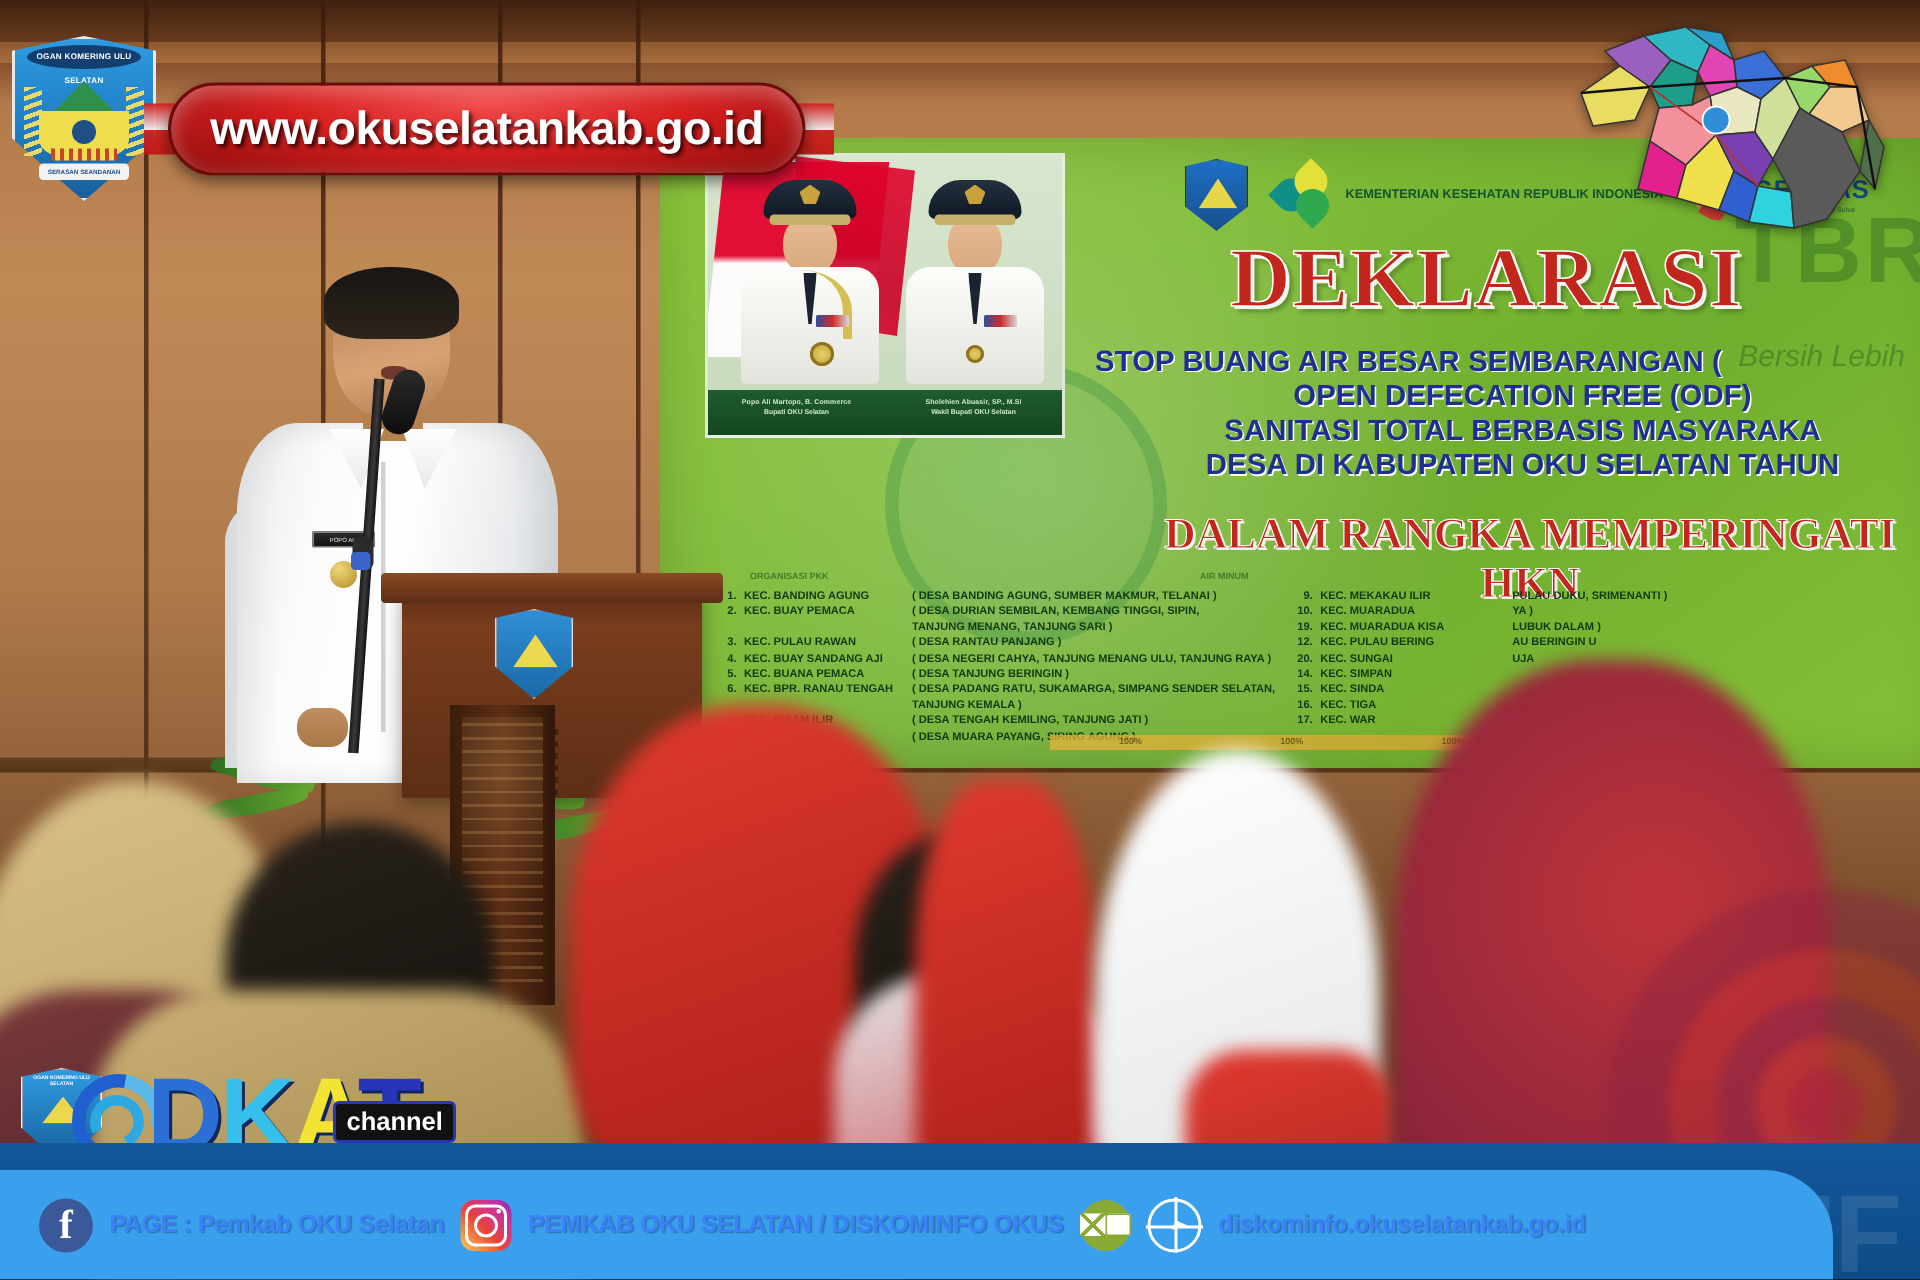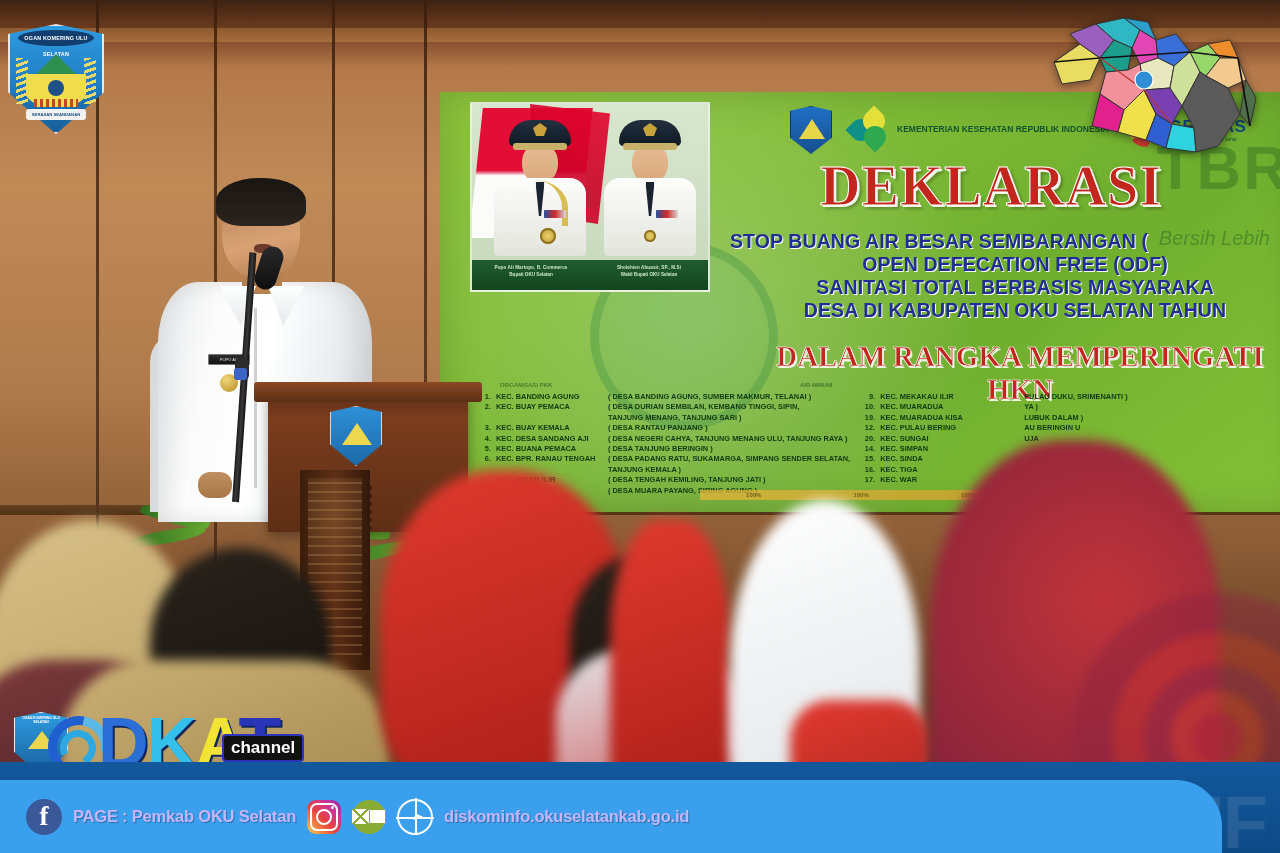--- a/index.html
+++ b/index.html
@@ -124,21 +124,21 @@
 
   
   .listhead { position:absolute; left:60px; top:290px; width:760px; display:flex;
     font-size:6px; color:rgba(20,70,20,.55); font-weight:bold; }
   .kec-list { position:absolute; left:40px; top:300px; width:790px; display:flex; gap:14px; }
   .kec-col { font-size:7.4px; font-weight:bold; color:#123a12; line-height:10.4px; }
   .kec-col .row { display:flex; }
   .kec-col .num { width:16px; text-align:right; padding-right:5px; }
   .kec-col .nm { width:112px; }
   .kec-col .ds { flex:1; }
-  .kec-col.right .nm { width:144px; }
+  .kec-col.right .nm { width:128px; }
   .greenbar { position:absolute; left:260px; bottom:12px; width:430px; height:10px;
     background:linear-gradient(90deg,#e8b53a,#d39a2c); opacity:.75;
     display:flex; justify-content:space-around; align-items:center; }
   .greenbar span { font-size:6px; font-weight:bold; color:#6b4a10; }
 
   
   .speaker { position:absolute; left:150px; top:182px; width:250px; height:340px; }
   .sp-head { position:absolute; left:72px; top:0; width:78px; height:96px;
     border-radius:47% 47% 44% 44%;
     background:linear-gradient(165deg,#6e4327 0%,#8a5a33 18%,#c79467 36%,#d8a274 62%,#b07c4f 100%); }
@@ -316,21 +316,21 @@
       linear-gradient(-135deg,transparent 44%,#8aab33 45%,#8aab33 55%,transparent 56%); }
   .web-icon { width:36px; height:36px; flex:none; position:relative; }
   .web-icon .globe { position:absolute; inset:0; border-radius:50%; border:2.6px solid #fff; }
   .web-icon .globe:before { content:""; position:absolute; left:50%; top:-2.6px; bottom:-2.6px;
     width:0; border-left:2.2px solid #fff; }
   .web-icon .globe:after { content:""; position:absolute; top:50%; left:-2.6px; right:-2.6px;
     height:0; border-top:2.2px solid #fff; }
   .web-icon .cursor { position:absolute; left:17px; top:16px; width:0; height:0;
     border-left:9px solid #fff; border-bottom:7px solid transparent;
     transform:rotate(24deg); }
-  .f-text { color:#c4b5fd; font-size:16.5px; font-weight:bold; letter-spacing:-.2px;
+  .f-text { color:#3b82f6; font-size:16.5px; font-weight:bold; letter-spacing:-.2px;
     text-shadow:1px 1px 1px rgba(0,0,0,.3); white-space:nowrap;text-align:center; }
 </style>
 </head>
 <body>
 
 <div id="stage">
 
   <div class="photo">
     <div class="wall-top"></div>
     <div class="wall-band"></div>
@@ -434,26 +434,26 @@
               <span class="nm">KEC. BUAY PEMACA</span>
               <span class="ds">( DESA DURIAN SEMBILAN, KEMBANG TINGGI, SIPIN,</span>
             </div>
             <div class="row">
               <span class="num"></span>
               <span class="nm"></span>
               <span class="ds">TANJUNG MENANG, TANJUNG SARI )</span>
             </div>
             <div class="row">
               <span class="num">3.</span>
-              <span class="nm">KEC. BUAY KEMALA</span>
+              <span class="nm">KEC. PULAU RAWAN</span>
               <span class="ds">( DESA RANTAU PANJANG )</span>
             </div>
             <div class="row">
               <span class="num">4.</span>
-              <span class="nm">KEC. DESA SANDANG AJI</span>
+              <span class="nm">KEC. BUAY SANDANG AJI</span>
               <span class="ds">( DESA NEGERI CAHYA, TANJUNG MENANG ULU, TANJUNG RAYA )</span>
             </div>
             <div class="row">
               <span class="num">5.</span>
               <span class="nm">KEC. BUANA PEMACA</span>
               <span class="ds">( DESA TANJUNG BERINGIN )</span>
             </div>
             <div class="row">
               <span class="num">6.</span>
               <span class="nm">KEC. BPR. RANAU TENGAH</span>
@@ -596,20 +596,26 @@
     <div class="crest-grain-l"></div>
     <div class="crest-grain-r"></div>
     <div class="crest-mount"></div>
     <div class="crest-bowl"></div>
     <div class="crest-rail"></div>
     <div class="crest-ribbon">
       <i>SERASAN SEANDANAN</i>
     </div>
   </div>
 
+  <div class="url-wrap">
+    <div class="url-stripe"></div>
+    <div class="url-pill">
+      <span class="url-text">www.okuselatankab.go.id</span>
+    </div>
+  </div>
 
   <div class="mapwrap">
     <svg class="mapshape" viewBox="0 0 232 152">
       <g stroke="#333" stroke-width="1">
         <path d="M14 48 L40 30 L60 44 L50 66 L22 70 Z" fill="#e8dc62"></path>
         <path d="M40 30 L30 20 L56 10 L74 26 L60 44 Z" fill="#9b5fc0"></path>
         <path d="M56 10 L84 4 L100 16 L92 34 L74 26 Z" fill="#2fb8c4"></path>
         <path d="M84 4 L108 8 L116 26 L100 16 Z" fill="#2b9ec9"></path>
         <path d="M60 44 L74 26 L92 34 L88 56 L66 58 Z" fill="#1d9e8c"></path>
         <path d="M92 34 L100 16 L116 26 L118 44 L100 50 Z" fill="#e246b4"></path>
@@ -649,20 +655,21 @@
   <div class="footer-dark">
     <div class="footer-wm">NF</div>
   </div>
   <div class="footer-light"></div>
   <div class="footer-row">
     <div class="fb-icon">f</div>
     <span class="f-text">PAGE : Pemkab OKU Selatan</span>
     <div class="ig-icon">
         <div class="ig-inner"></div>
       </div>
+    <span class="f-text">PEMKAB OKU SELATAN / DISKOMINFO OKUS</span>
     <div class="mail-icon">
         <div class="mail-glyph"></div>
       </div>
     <div class="web-icon">
       <div class="globe"></div>
         <div class="cursor"></div>
     </div>
     <span class="f-text">diskominfo.okuselatankab.go.id</span>
   </div>
 

